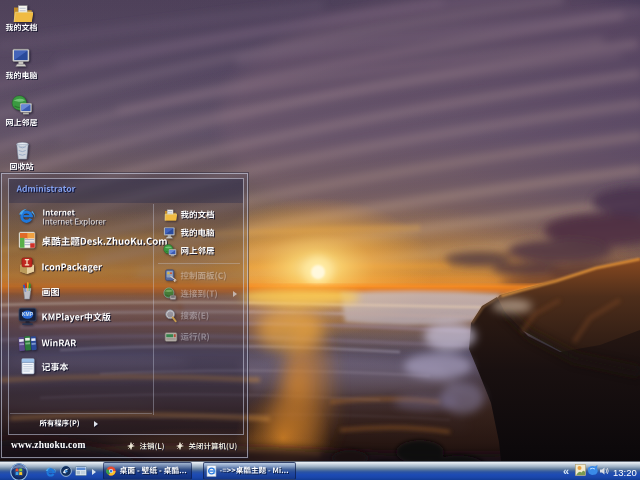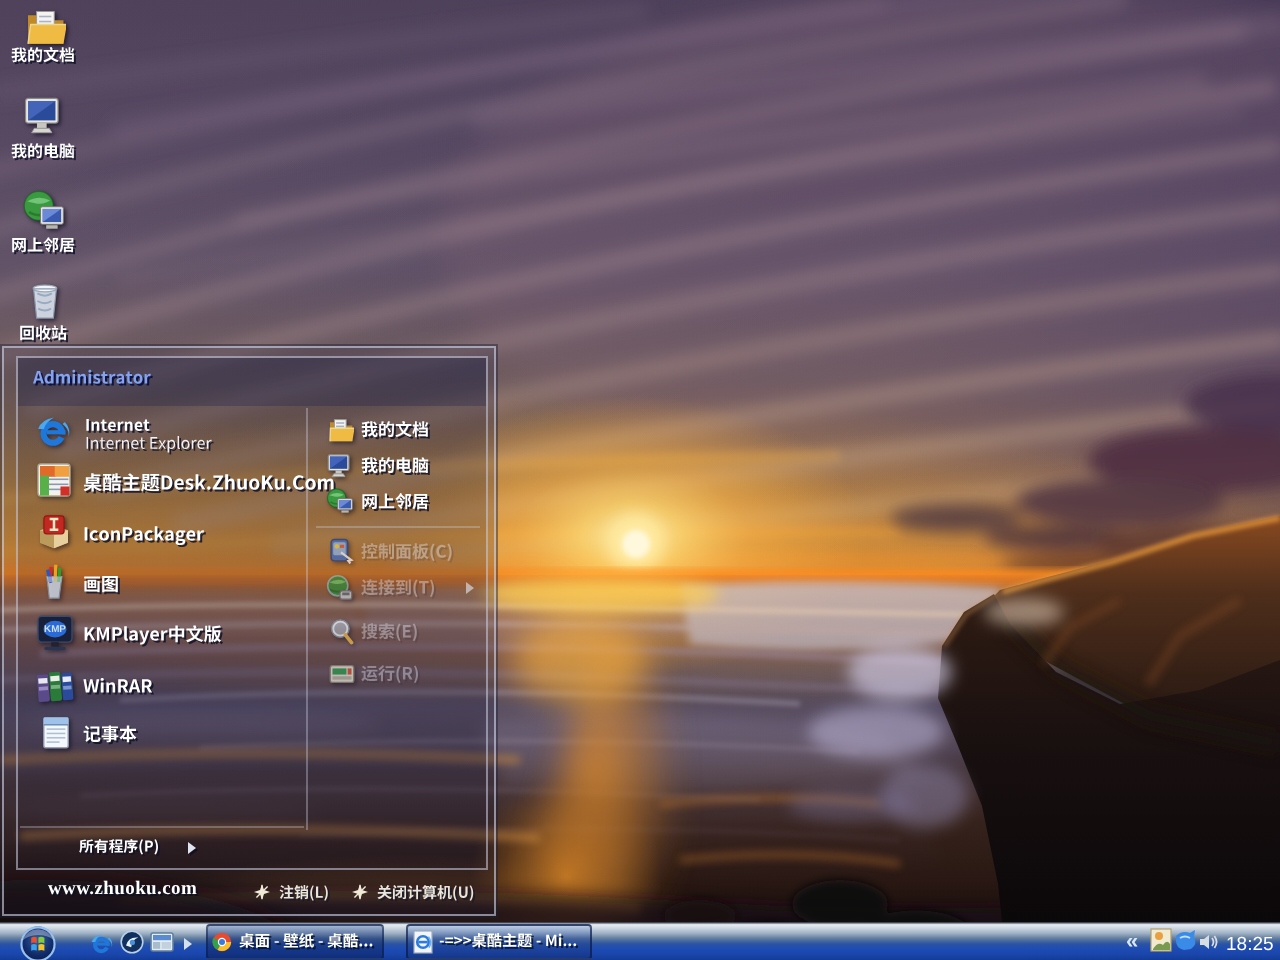--- a/index.html
+++ b/index.html
@@ -513,21 +513,21 @@
 <rect x="2.24" y="8.12" width="9.520000000000001" height="1.68" fill="#b8b6a8"></rect>
 <rect x="9.799999999999999" y="4.2" width="1.9600000000000002" height="3.08" fill="#d05030"></rect>
 </svg>
   </div>
 <div class="abs" style="left:180px;top:332px;opacity:0.38;">
     <svg width="31" height="13" viewBox="0 0 31 13" style="display:block;filter:drop-shadow(1px 1px 0 rgba(20,25,50,0.4));" class="">
       <path transform="translate(0.5 7.8)" d="M3.2 -6.8V-5.8H7.6V-6.8ZM0.5 -6.3C0.9 -5.9 1.6 -5.4 1.9 -5.1L2.7 -5.8C2.3 -6.1 1.6 -6.6 1.1 -6.9ZM3.2 -1.0C3.6 -1.1 4.0 -1.1 6.9 -1.4C7.0 -1.2 7.1 -1.0 7.2 -0.8L8.1 -1.3C7.8 -1.9 7.1 -3.0 6.6 -3.8L5.8 -3.4L6.4 -2.3L4.3 -2.1C4.7 -2.7 5.1 -3.3 5.4 -4.0H8.2V-4.9H2.7V-4.0H4.2C3.9 -3.3 3.5 -2.6 3.4 -2.4C3.2 -2.2 3.1 -2.0 2.9 -2.0C3.0 -1.7 3.2 -1.2 3.2 -1.0ZM2.3 -4.3H0.3V-3.4H1.3V-1.0C1.0 -0.8 0.6 -0.5 0.2 -0.1L0.9 0.9C1.3 0.4 1.7 -0.2 1.9 -0.2C2.1 -0.2 2.4 0.1 2.8 0.3C3.3 0.6 4.0 0.7 5.1 0.7C6.0 0.7 7.4 0.7 8.0 0.6C8.0 0.3 8.2 -0.2 8.3 -0.5C7.4 -0.4 6.0 -0.3 5.1 -0.3C4.2 -0.3 3.5 -0.3 2.9 -0.7C2.6 -0.8 2.5 -0.9 2.3 -1.0Z M12.3 -6.7V-5.8H16.4V-6.7ZM10.7 -7.2C10.3 -6.6 9.4 -5.9 8.7 -5.4C8.9 -5.2 9.2 -4.8 9.3 -4.6C10.1 -5.1 11.0 -6.0 11.6 -6.8ZM11.9 -4.4V-3.4H14.4V-0.4C14.4 -0.3 14.4 -0.3 14.2 -0.3C14.1 -0.3 13.5 -0.3 13.0 -0.3C13.2 0.0 13.3 0.4 13.4 0.7C14.1 0.7 14.7 0.7 15.0 0.6C15.4 0.4 15.5 0.1 15.5 -0.4V-3.4H16.7V-4.4ZM11.0 -5.4C10.4 -4.4 9.5 -3.4 8.6 -2.8C8.8 -2.6 9.2 -2.1 9.3 -1.9C9.6 -2.1 9.8 -2.3 10.0 -2.6V0.8H11.0V-3.7C11.4 -4.1 11.7 -4.6 12.0 -5.0Z M19.0 1.7 19.8 1.4C19.1 0.1 18.7 -1.3 18.7 -2.7C18.7 -4.1 19.1 -5.5 19.8 -6.7L19.0 -7.1C18.2 -5.8 17.7 -4.4 17.7 -2.7C17.7 -1.0 18.2 0.4 19.0 1.7Z M22.2 -3.4V-5.3H23.1C23.9 -5.3 24.3 -5.1 24.3 -4.4C24.3 -3.7 23.9 -3.4 23.1 -3.4ZM24.4 0.0H25.8L24.3 -2.6C25.1 -2.9 25.5 -3.4 25.5 -4.4C25.5 -5.8 24.5 -6.3 23.2 -6.3H21.0V0.0H22.2V-2.4H23.1Z M27.2 1.7C28.0 0.4 28.5 -1.0 28.5 -2.7C28.5 -4.4 28.0 -5.8 27.2 -7.1L26.5 -6.7C27.2 -5.5 27.5 -4.1 27.5 -2.7C27.5 -1.3 27.2 0.1 26.5 1.4Z" fill="#e8ecf8"></path>
     </svg>
   </div>
 <div class="abs" style="left:233px;top:291px;width:0;height:0;border-left:4px solid rgba(230,235,245,0.6);border-top:3.5px solid transparent;border-bottom:3.5px solid transparent;"></div>
-<div class="abs" style="left:24px;top:440px;color:#fff;font-family:'Liberation Serif',serif;font-weight:bold;font-size:9.5px;letter-spacing:0.2px;text-shadow:1px 1px 0 rgba(10,15,35,0.8);">www.zhuoku.com</div>
+<div class="abs" style="left:11px;top:440px;color:#fff;font-family:'Liberation Serif',serif;font-weight:bold;font-size:9.5px;letter-spacing:0.2px;text-shadow:1px 1px 0 rgba(10,15,35,0.8);">www.zhuoku.com</div>
 <div class="abs" style="left:127px;top:442px;">
     <svg width="8" height="8" viewBox="0 0 8 8" style="display:block">
       <path d="M4.0 0 L5.0 3.0 L8 4.0 L5.0 5.0 L4.0 8 L3.0 5.0 L0 4.0 L3.0 3.0 Z" fill="#f0ead8"></path>
       <line x1="4.0" y1="0.64" x2="4.0" y2="7.36" stroke="#f0ead8" stroke-width="0.8"></line>
       <line x1="1.2" y1="6.8" x2="6.8" y2="1.2" stroke="#f0ead8" stroke-width="0.7"></line>
     </svg>
   </div>
 <div class="abs" style="left:139px;top:442px;">
     <svg width="27" height="11" viewBox="0 0 27 11" style="display:block;filter:drop-shadow(1px 1px 0 rgba(20,22,45,0.7));" class="">
       <path transform="translate(0.5 6.9)" d="M0.7 -5.6C1.1 -5.4 1.8 -5.0 2.1 -4.8L2.6 -5.5C2.3 -5.8 1.6 -6.1 1.2 -6.3ZM0.3 -3.5C0.7 -3.3 1.4 -2.9 1.7 -2.7L2.2 -3.5C1.8 -3.7 1.2 -4.0 0.7 -4.2ZM0.5 0.0 1.2 0.6C1.7 -0.1 2.2 -1.0 2.5 -1.8L1.9 -2.4C1.4 -1.5 0.9 -0.6 0.5 0.0ZM4.1 -6.1C4.3 -5.8 4.5 -5.3 4.6 -5.0H2.6V-4.1H4.4V-2.8H2.9V-1.9H4.4V-0.4H2.4V0.4H7.3V-0.4H5.4V-1.9H6.8V-2.8H5.4V-4.1H7.1V-5.0H4.8L5.5 -5.2C5.4 -5.6 5.2 -6.0 4.9 -6.4Z M10.7 -5.8C11.0 -5.4 11.2 -4.8 11.3 -4.4L12.1 -4.8C12.0 -5.2 11.7 -5.7 11.4 -6.1ZM13.9 -6.2C13.8 -5.8 13.5 -5.1 13.3 -4.8L14.0 -4.5C14.2 -4.8 14.5 -5.4 14.7 -5.9ZM7.9 -2.7V-1.9H8.8V-0.8C8.8 -0.4 8.6 -0.2 8.5 -0.1C8.6 0.1 8.8 0.4 8.8 0.6C9.0 0.5 9.2 0.4 10.6 -0.3C10.5 -0.5 10.5 -0.9 10.5 -1.1L9.7 -0.7V-1.9H10.6V-2.7H9.7V-3.4H10.5V-4.2H8.5C8.6 -4.4 8.7 -4.5 8.8 -4.7H10.6V-5.6H9.3C9.3 -5.7 9.4 -5.9 9.5 -6.1L8.7 -6.4C8.5 -5.7 8.1 -5.1 7.7 -4.6C7.8 -4.4 8.0 -4.0 8.0 -3.8L8.3 -4.0V-3.4H8.8V-2.7ZM11.6 -2.1H13.7V-1.6H11.6ZM11.6 -2.9V-3.4H13.7V-2.9ZM12.3 -6.4V-4.3H10.8V0.7H11.6V-0.8H13.7V-0.3C13.7 -0.2 13.6 -0.2 13.6 -0.2C13.4 -0.2 13.1 -0.2 12.8 -0.2C12.9 0.0 13.0 0.4 13.0 0.6C13.5 0.6 13.9 0.6 14.2 0.5C14.4 0.3 14.5 0.1 14.5 -0.3V-4.3L13.7 -4.3H13.1V-6.4Z M16.8 1.5 17.4 1.2C16.8 0.1 16.5 -1.1 16.5 -2.4C16.5 -3.6 16.8 -4.9 17.4 -6.0L16.8 -6.2C16.1 -5.1 15.6 -3.9 15.6 -2.4C15.6 -0.9 16.1 0.4 16.8 1.5Z M18.5 0.0H21.9V-0.9H19.6V-5.6H18.5Z M23.2 1.5C24.0 0.4 24.4 -0.9 24.4 -2.4C24.4 -3.9 24.0 -5.1 23.2 -6.2L22.6 -6.0C23.2 -4.9 23.5 -3.6 23.5 -2.4C23.5 -1.1 23.2 0.1 22.6 1.2Z" fill="#e8e6da"></path>
@@ -641,12 +641,12 @@
       <path d="M3 5 Q5.5 3.5 8 5" stroke="#bfe0ff" stroke-width="1" fill="none"></path>
     </svg>
   </div>
 <div class="abs" style="left:599px;top:466px;">
     <svg width="10" height="10" style="display:block">
       <path d="M1 3.5 L3 3.5 L5.5 1.5 L5.5 8.5 L3 6.5 L1 6.5 Z" fill="#d8dde4"></path>
       <path d="M7 3 Q8.5 5 7 7" stroke="#d8dde4" stroke-width="0.9" fill="none"></path>
       <path d="M8.2 2 Q10.4 5 8.2 8" stroke="#d8dde4" stroke-width="0.9" fill="none"></path>
     </svg>
   </div>
-<div class="abs" style="left:613px;top:467px;color:#fff;font-size:9.5px;">18:25</div>
+<div class="abs" style="left:613px;top:467px;color:#fff;font-size:9.5px;">13:20</div>
 </body></html>

